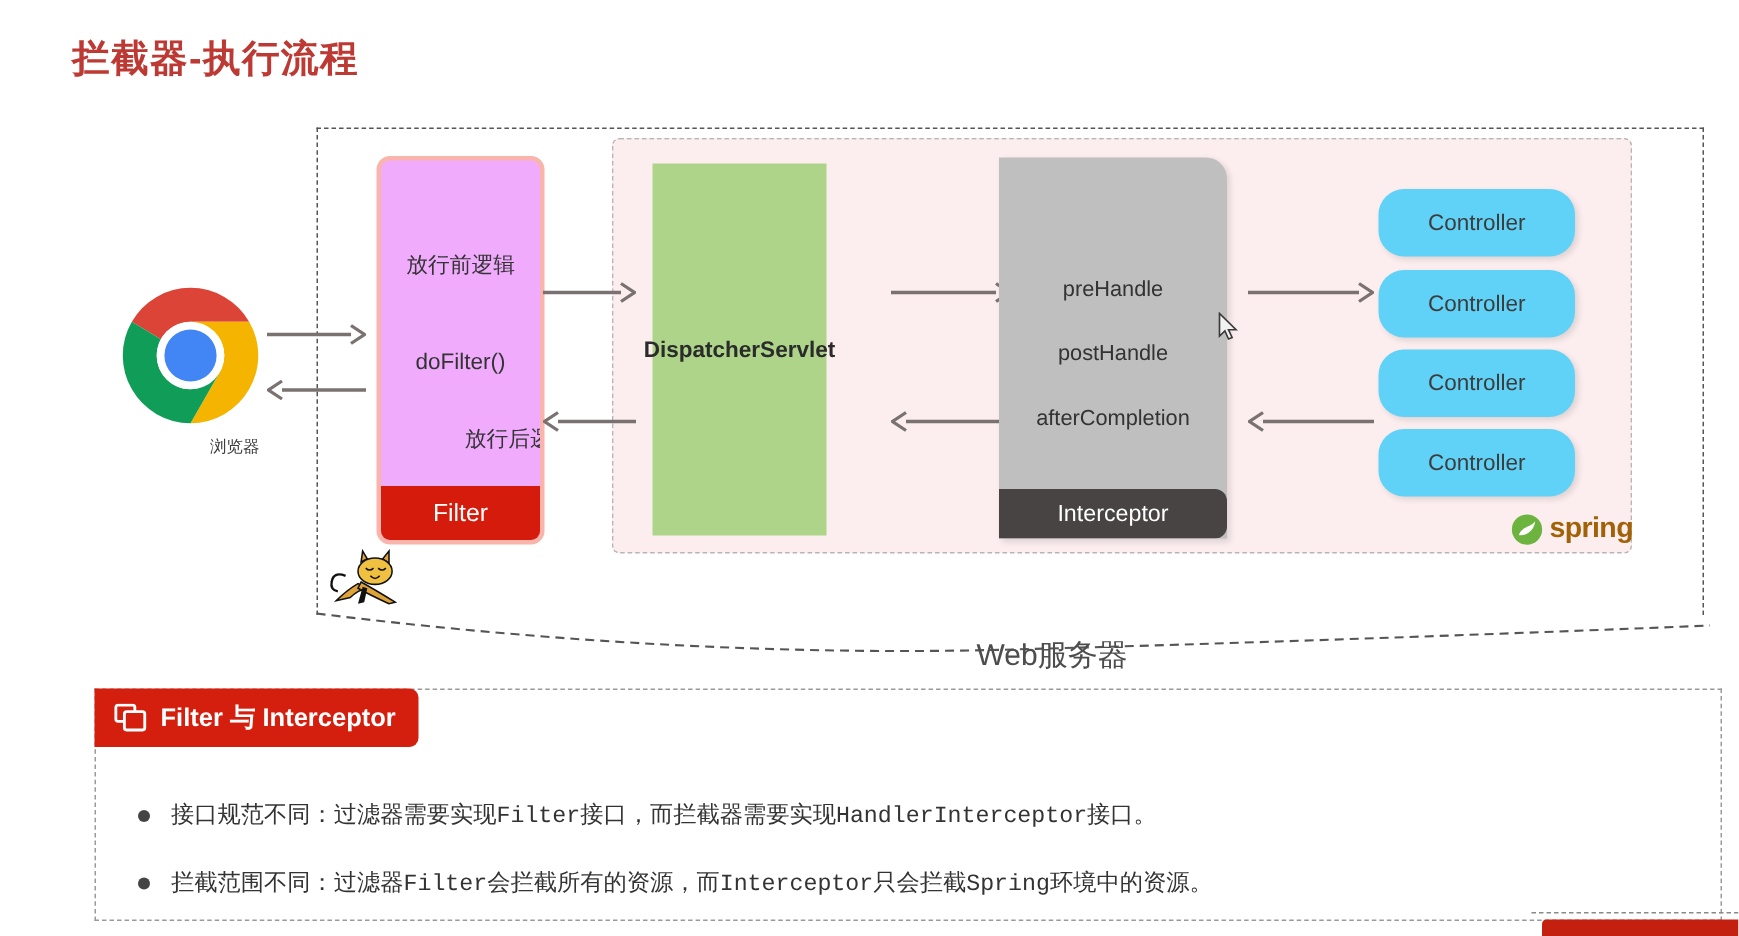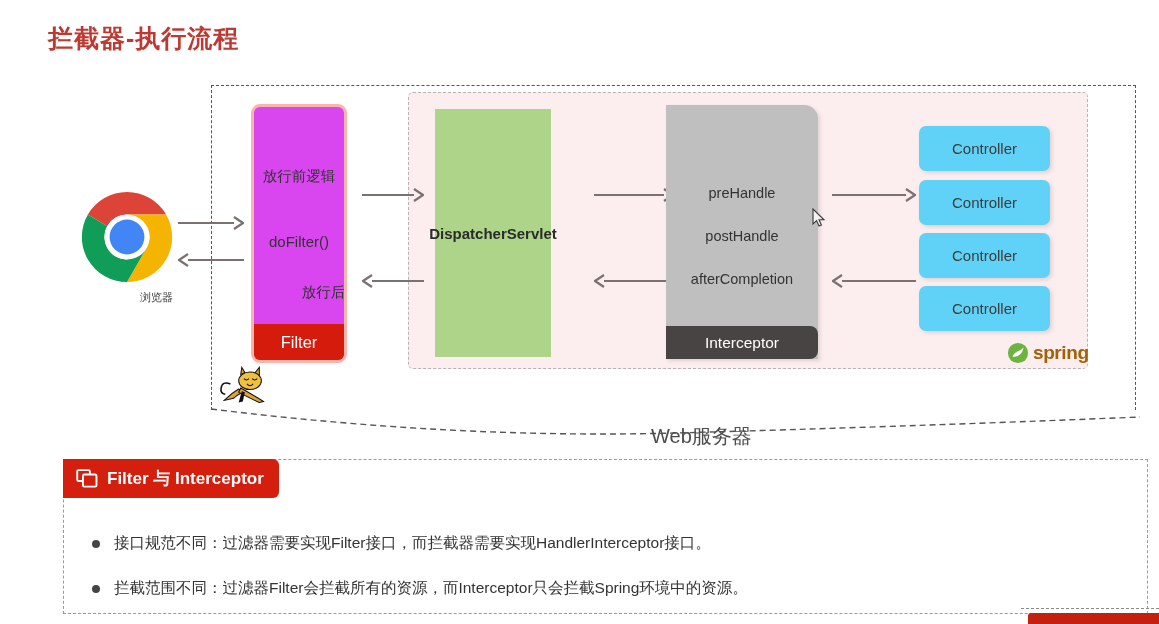--- a/index.html
+++ b/index.html
@@ -36,22 +36,22 @@
   .browser-label{
     position:absolute;left:83px;top:290px;width:90px;text-align:right;
     font-size:11px;color:#3d3d3d;
   }
 
   
   .arrow{position:absolute;}
 
   
   .filter-box{
-    position:absolute;left:251px;top:104px;width:96px;height:259px;
-    background:#d946ef;border:3px solid #f9b4ac;border-radius:9px;
+    position:absolute;left:251px;top:104px;width:112px;height:259px;
+    background:#f0abfc;border:3px solid #f9b4ac;border-radius:9px;
     box-sizing:border-box;overflow:hidden;
   }
   .filter-line{
     position:absolute;left:0;width:100%;text-align:center;
     font-size:14.5px;color:#333;white-space:nowrap;
   }
   .filter-l1{top:60px;}
   .filter-l2{top:126px;font-size:15px;}
   .filter-l3{top:176px;padding-left:39px;}
   .filter-footer{
@@ -93,21 +93,21 @@
   .intc-l3{top:166px;}
   .intc-footer{
     position:absolute;left:0;bottom:0;width:100%;height:33px;
     background:#474443;color:#fff;font-size:15.5px;border-radius:0 8px 8px 0;
     display:flex;align-items:center;justify-content:center;
   }
 
   
   .controller{
     position:absolute;left:919px;width:131px;height:45px;
-    background:#61d2f7;border-radius:7px;
+    background:#61d2f7;border-radius:17px;
     display:flex;align-items:center;justify-content:center;
     font-size:15px;color:#3c3c3c;
     box-shadow:2px 2px 4px rgba(0,0,0,.12);
   }
 
   
   .spring-logo{
     position:absolute;left:1007px;top:342px;display:flex;align-items:center;gap:4px;
     overflow:hidden;width:82px;
   }
@@ -122,21 +122,21 @@
     border:1.3px dashed #9a9a9a;box-sizing:border-box;background:#fff;
   }
   .badge{
     position:absolute;left:63px;top:459px;height:39px;
     background:#d41f0e;border-radius:0 6px 6px 0;
     display:flex;align-items:center;gap:9px;padding:0 15px 0 13px;
     color:#fff;font-size:17px;font-weight:bold;white-space:nowrap;
   }
   .bullet-row{
     position:absolute;left:92px;display:flex;align-items:flex-start;gap:14px;
-    font-size:15.5px;color:#333;white-space:nowrap;
+    font-size:15.5px;color:#333;white-space:nowrap;font-family:Liberation Mono, monospace;
   }
   .bullet-dot{
     width:8px;height:8px;border-radius:50%;background:#444;
     margin-top:7px;flex:none;
   }
   .b1{top:533px;}
   .b2{top:578px;}
 
   
   .bottom-sliver{

